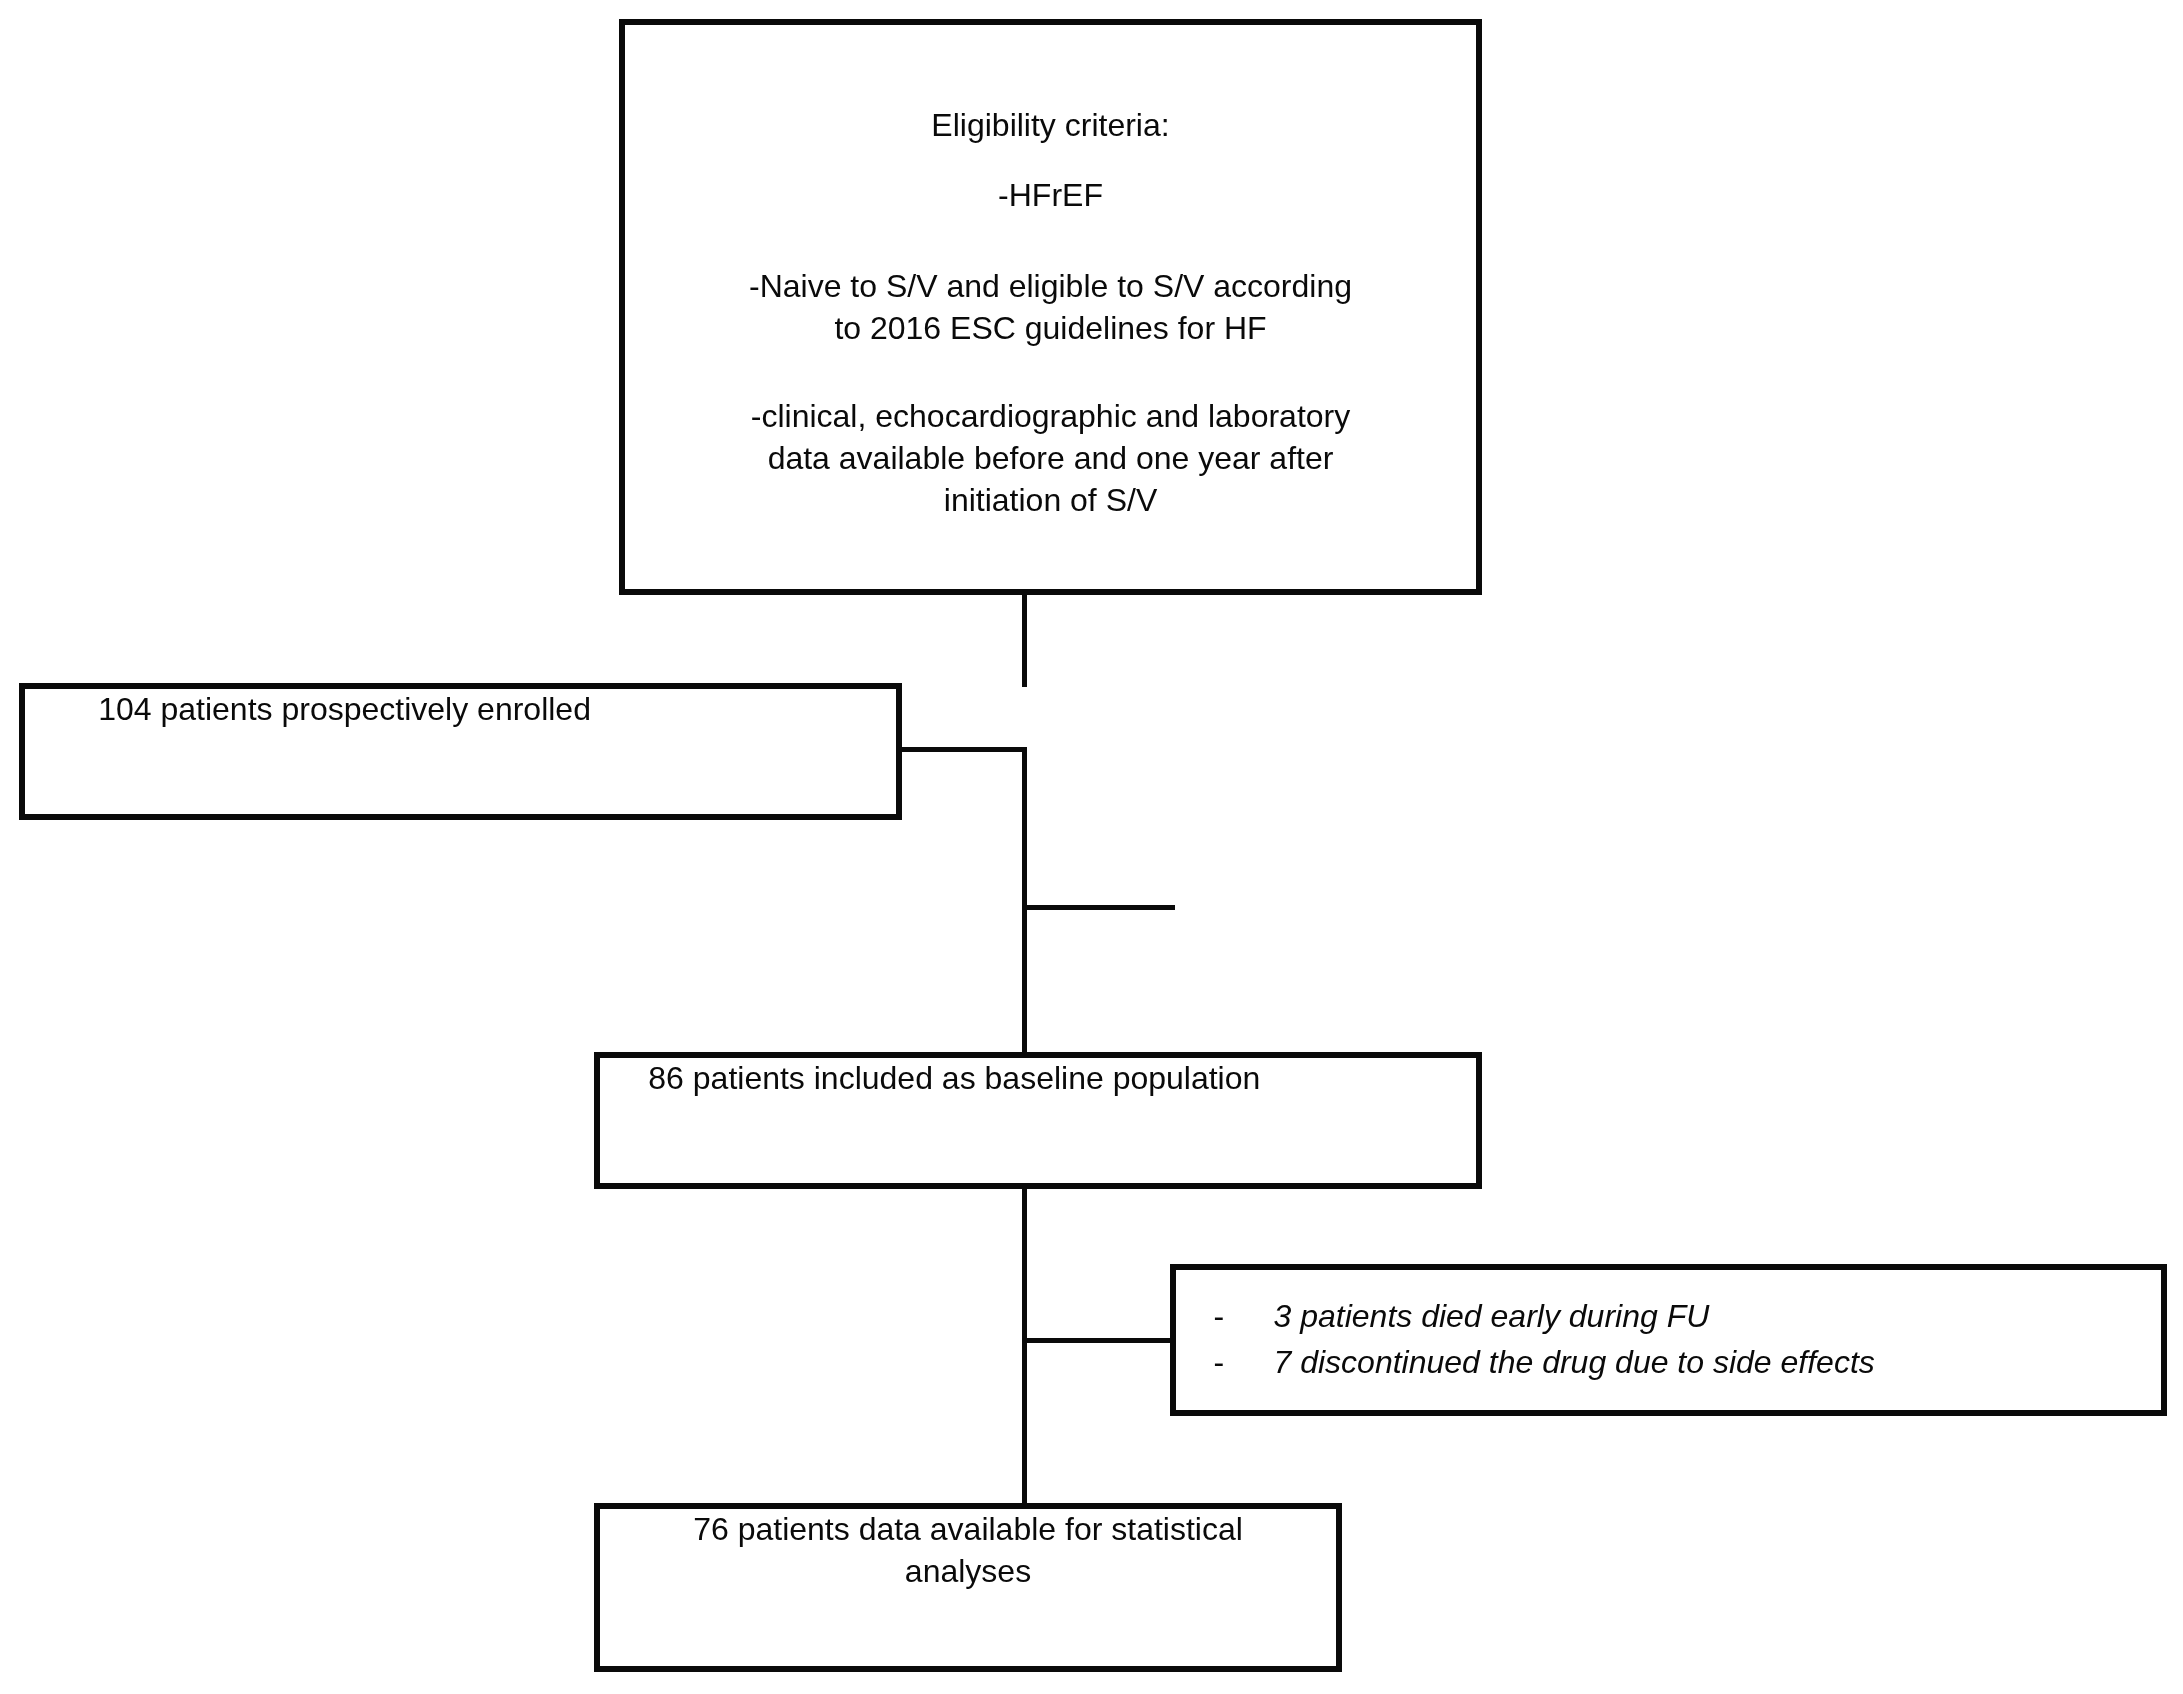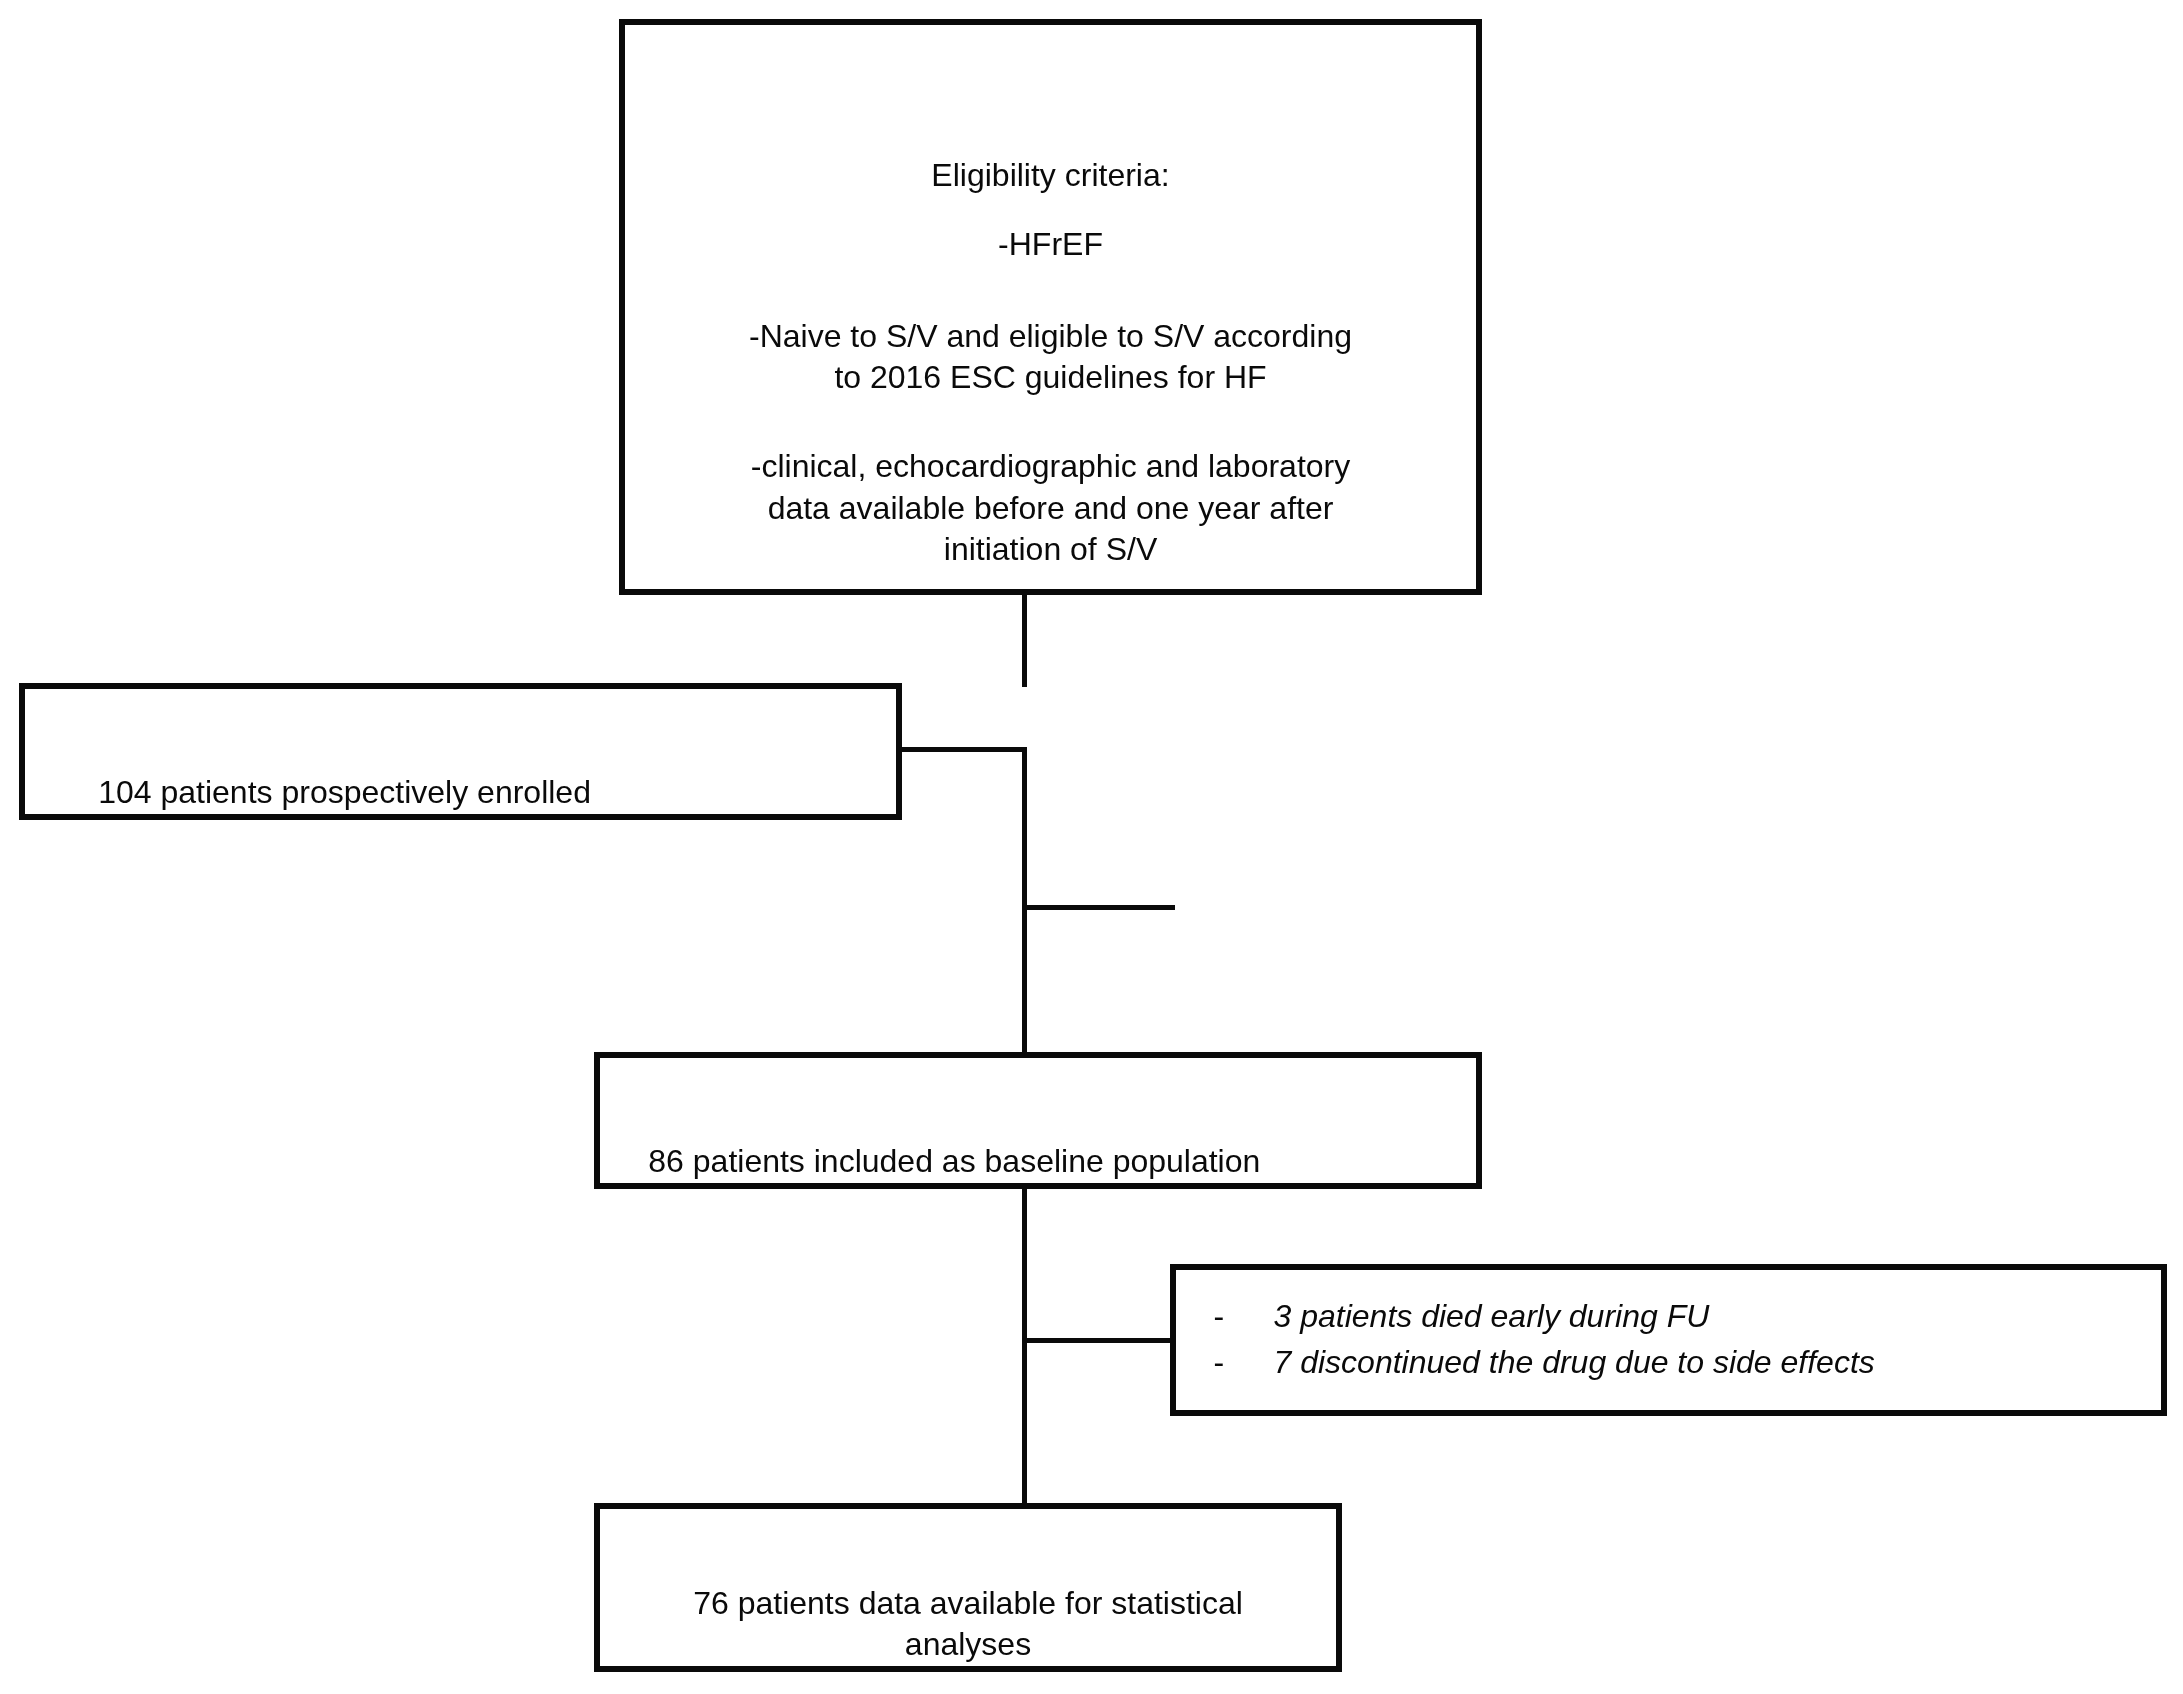--- a/index.html
+++ b/index.html
@@ -18,39 +18,39 @@
   }
 
   
   .node {
     position: absolute;
     box-sizing: border-box;
     border: 6.5px solid #0a0a0a;
     background: #ffffff;
     display: flex;
     flex-direction: column;
-    justify-content: flex-end;
+    justify-content: flex-start;
     align-items: center;
     color: #0a0a0a;
     z-index: 3;
   }
   .node .line {
     text-align: center;
     white-space: pre-line;
     line-height: 1.30;
   }
 
   
   #node-eligibility {
     left: 619px;
     top: 19.4px;
     width: 863px;
     height: 576px;
     padding: 18.7px 24.5px;
-    justify-content: flex-end;
+    justify-content: center;
   }
   #node-eligibility .line {
     font-size: 32px;
     width: 100%;
   }
   #node-eligibility .crit-title   { margin-top: 11.5px; }
   #node-eligibility .crit-hfref   { margin-top: 28px; }
   #node-eligibility .crit-naive   { margin-top: 50px; }
   #node-eligibility .crit-data    { margin-top: 47px; }
 

